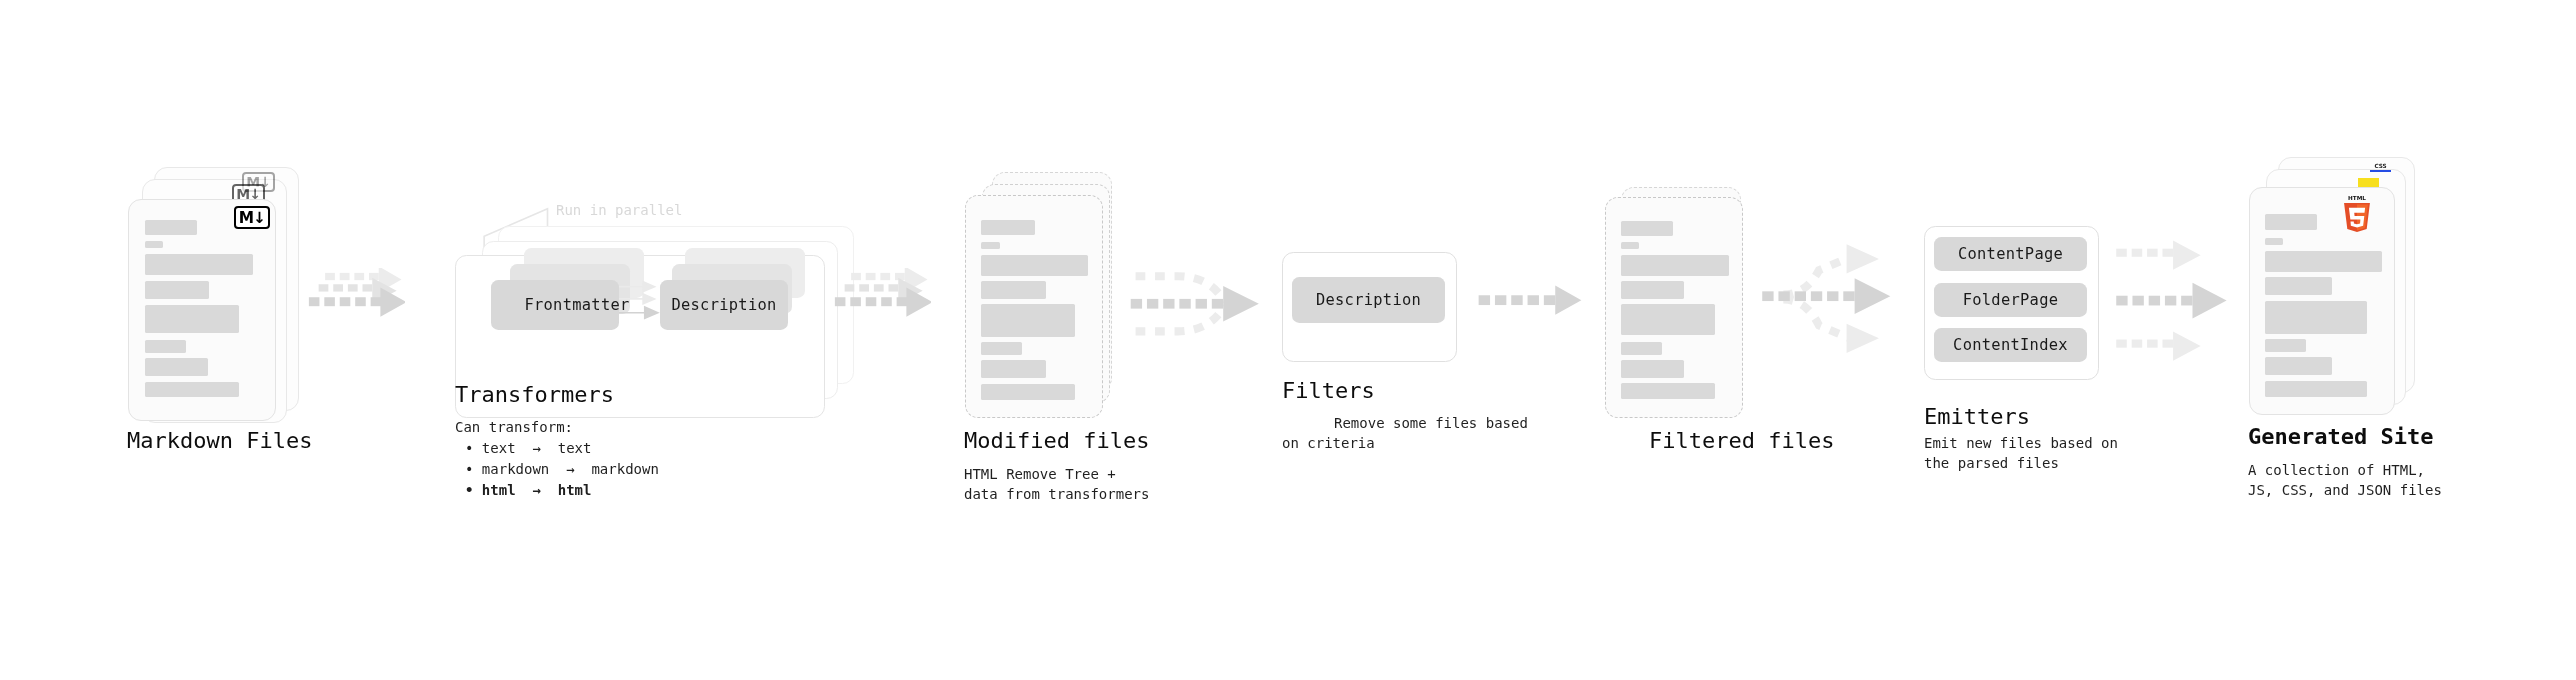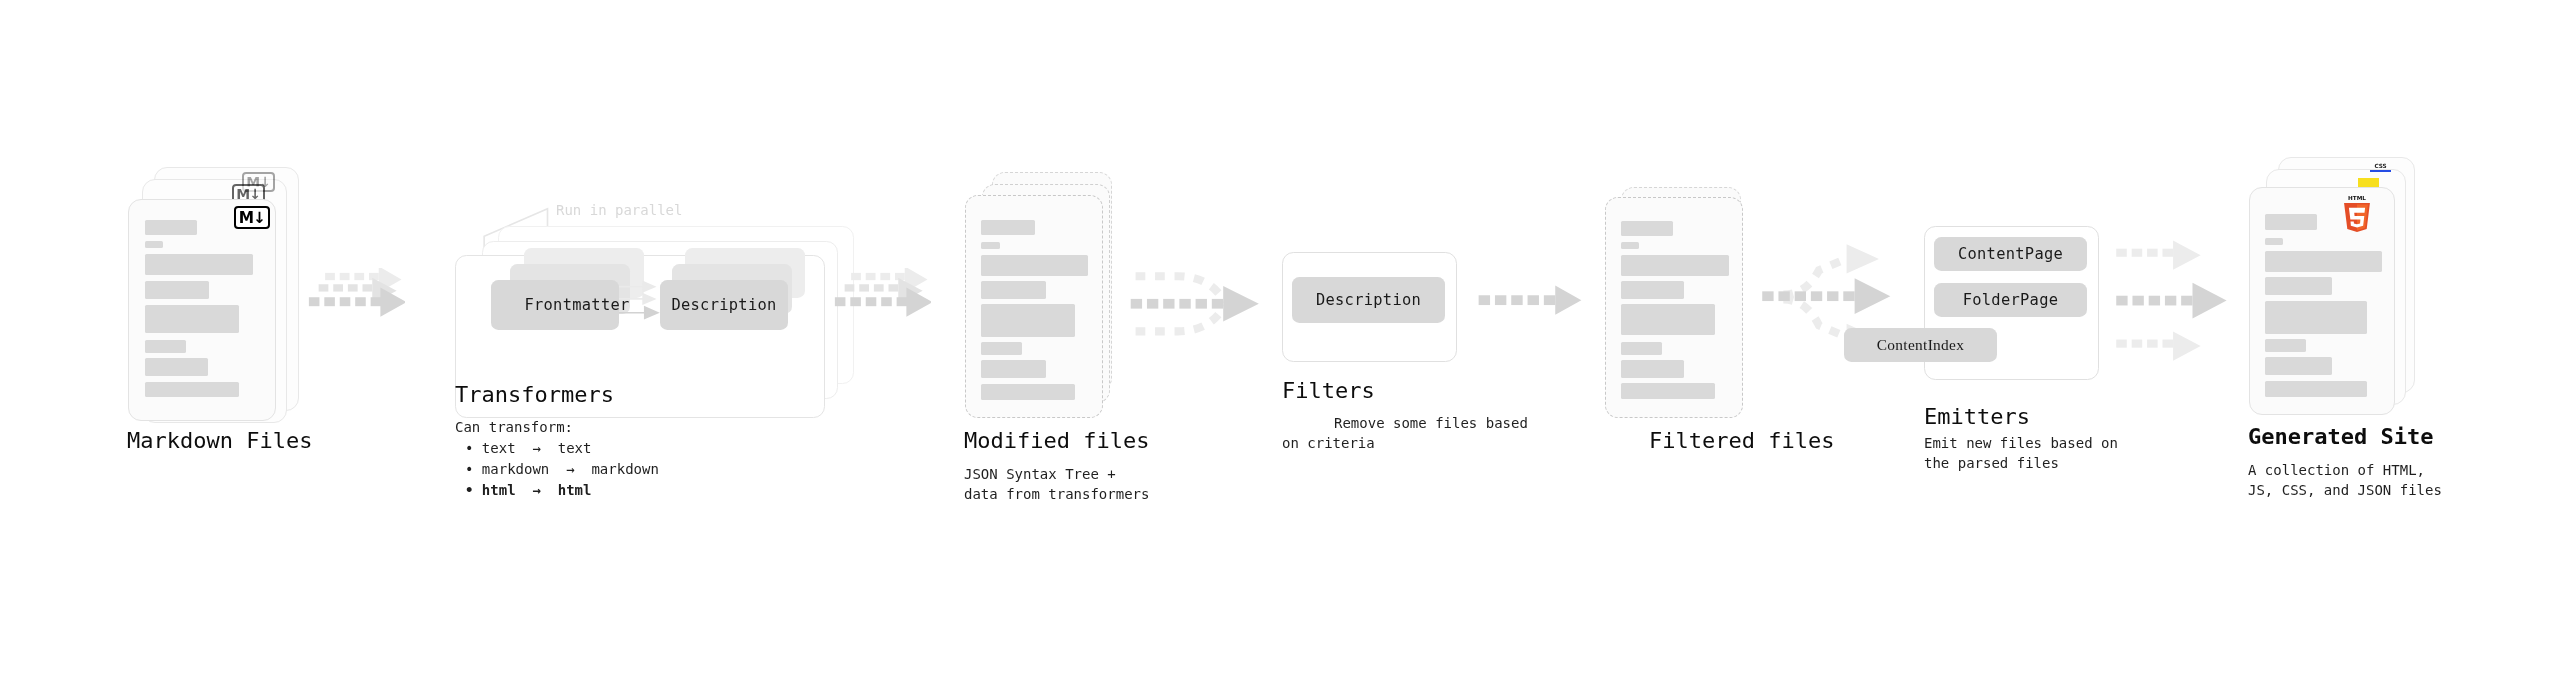--- a/index.html
+++ b/index.html
@@ -210,21 +210,21 @@
     <div class="bar" style="left:14.6px;top:24.4px;width:54px;height:14.6px;"></div>
     <div class="bar" style="left:14.6px;top:46px;width:19.5px;height:6.5px;"></div>
     <div class="bar" style="left:14.6px;top:59px;width:107px;height:21px;"></div>
     <div class="bar" style="left:14.6px;top:85px;width:65px;height:18px;"></div>
     <div class="bar" style="left:14.6px;top:108px;width:94px;height:32.5px;"></div>
     <div class="bar" style="left:14.6px;top:146px;width:41px;height:13px;"></div>
     <div class="bar" style="left:14.6px;top:164px;width:65px;height:18px;"></div>
     <div class="bar" style="left:14.6px;top:188px;width:94px;height:16.3px;"></div>
   </div>
   <div class="title" style="left:964px;top:428px;">Modified files</div>
-  <div class="sub" style="left:964px;top:464px;">JSON Syntax Tree +</div>
+  <div class="sub" style="left:964px;top:464px;">HTML Remove Tree +</div>
   <div class="sub" style="left:964px;top:484px;">data from transformers</div>
 
   <div class="arrowwrap" style="left:1121px;top:258px;width:150px;height:98px;">
     <svg width="150" height="98" viewBox="0 0 185 120">
       <g stroke="#ececec" stroke-width="10" fill="none" stroke-dasharray="12 12" stroke-linecap="butt">
         <path d="M 18 22 L 70 22 Q 110 22 128 54"></path>
         <path d="M 18 90 L 70 90 Q 110 90 128 58"></path>
       </g>
       <g fill="#d4d4d4">
         <rect x="12" y="50" width="14" height="12"></rect>
@@ -288,21 +288,21 @@
         <rect x="84" y="68" width="14" height="12"></rect>
           <rect x="104" y="68" width="14" height="12"></rect>
         <polygon points="118,52 162,74 118,96"></polygon>
       </g>
     </svg>
   </div>
 
   <div class="groupbox" style="left:1924px;top:226px;width:175px;height:154px;"></div>
   <div class="chip" style="left:1934px;top:237px;width:153px;height:34px;">ContentPage</div>
   <div class="chip" style="left:1934px;top:283px;width:153px;height:34px;">FolderPage</div>
-  <div class="chip" style="left:1844px;top:328px;width:153px;height:34px;font-family:Liberation Serif, serif;">ContentIndex</div>
+  <div class="chip" style="left:1934px;top:328px;width:153px;height:34px;">ContentIndex</div>
   <div class="title" style="left:1924px;top:398px;margin-top:6px;">Emitters</div>
   <div class="sub" style="left:1924px;top:433px;">Emit new files based on</div>
   <div class="sub" style="left:1924px;top:453px;">the parsed files</div>
 
   <div class="arrowwrap" style="left:2113px;top:234px;width:142px;height:134px;">
     <svg width="142" height="134" viewBox="0 0 175 165">
       <g fill="#ececec">
         <rect x="4" y="18" width="13" height="10"></rect>
           <rect x="23" y="18" width="13" height="10"></rect>
         <rect x="42" y="18" width="13" height="10"></rect>

